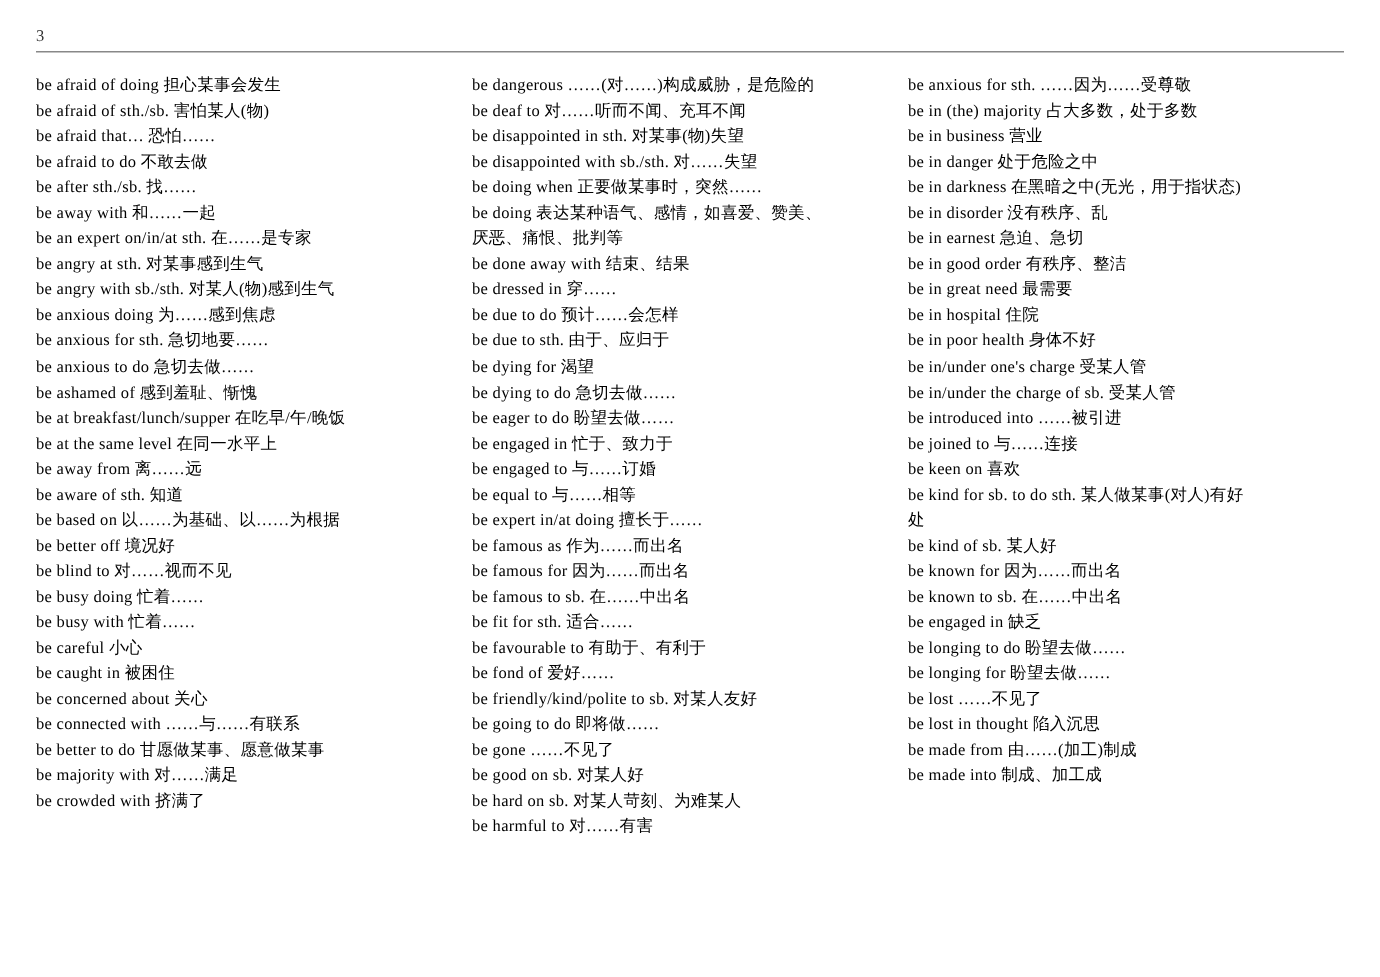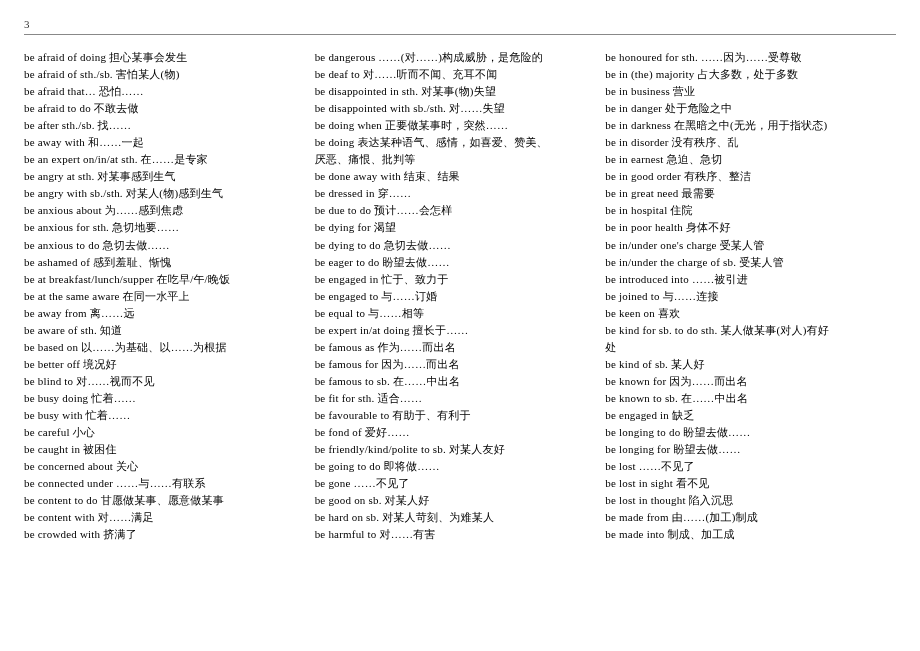--- a/index.html
+++ b/index.html
@@ -49,52 +49,53 @@
   <div class="col" id="col-0">
       <div class="entry">be afraid of doing  担心某事会发生</div>
       <div class="entry">be afraid of sth./sb.  害怕某人(物)</div>
       <div class="entry">be afraid that…  恐怕……</div>
       <div class="entry">be afraid to do  不敢去做</div>
       <div class="entry">be after sth./sb.  找……</div>
       <div class="entry">be away with  和……一起</div>
       <div class="entry">be an expert on/in/at sth.  在……是专家</div>
       <div class="entry">be angry at sth.  对某事感到生气</div>
       <div class="entry">be angry with sb./sth.  对某人(物)感到生气</div>
-      <div class="entry">be anxious about  为……感到焦虑</div>
+      <div class="entry">be anxious doing  为……感到焦虑</div>
       <div class="entry">be anxious for sth.  急切地要……</div>
       <div class="entry">be anxious to do  急切去做……</div>
       <div class="entry">be ashamed of  感到羞耻、惭愧</div>
       <div class="entry">be at breakfast/lunch/supper  在吃早/午/晚饭</div>
-      <div class="entry">be at the same aware  在同一水平上</div>
+      <div class="entry">be at the same level  在同一水平上</div>
       <div class="entry">be away from  离……远</div>
       <div class="entry">be aware of sth.  知道</div>
       <div class="entry">be based on 以……为基础、以……为根据</div>
       <div class="entry">be better off 境况好</div>
       <div class="entry">be blind to  对……视而不见</div>
       <div class="entry">be busy doing  忙着……</div>
       <div class="entry">be busy with 忙着……</div>
       <div class="entry">be careful  小心</div>
       <div class="entry">be caught in 被困住</div>
       <div class="entry">be concerned about  关心</div>
-      <div class="entry">be connected under  ……与……有联系</div>
-      <div class="entry">be content to do  甘愿做某事、愿意做某事</div>
-      <div class="entry">be content with  对……满足</div>
+      <div class="entry">be connected with  ……与……有联系</div>
+      <div class="entry">be better to do  甘愿做某事、愿意做某事</div>
+      <div class="entry">be majority with  对……满足</div>
       <div class="entry">be crowded with  挤满了</div>
     </div>
   <div class="col" id="col-1">
       <div class="entry">be dangerous ……(对……)构成威胁，是危险的</div>
       <div class="entry">be deaf to  对……听而不闻、充耳不闻</div>
       <div class="entry">be disappointed in sth.  对某事(物)失望</div>
       <div class="entry">be disappointed with sb./sth.  对……失望</div>
       <div class="entry">be doing when  正要做某事时，突然……</div>
       <div class="entry">be doing  表达某种语气、感情，如喜爱、赞美、</div>
       <div class="entry">厌恶、痛恨、批判等</div>
       <div class="entry">be done away with  结束、结果</div>
       <div class="entry">be dressed in 穿……</div>
       <div class="entry">be due to do 预计……会怎样</div>
+      <div class="entry">be due to sth.  由于、应归于</div>
       <div class="entry">be dying for 渴望</div>
       <div class="entry">be dying to do 急切去做……</div>
       <div class="entry">be eager to do 盼望去做……</div>
       <div class="entry">be engaged in  忙于、致力于</div>
       <div class="entry">be engaged to  与……订婚</div>
       <div class="entry">be equal to 与……相等</div>
       <div class="entry">be expert in/at doing 擅长于……</div>
       <div class="entry">be famous as 作为……而出名</div>
       <div class="entry">be famous for  因为……而出名</div>
       <div class="entry">be famous to sb.  在……中出名</div>
@@ -102,21 +103,21 @@
       <div class="entry">be favourable to  有助于、有利于</div>
       <div class="entry">be fond of  爱好……</div>
       <div class="entry">be friendly/kind/polite to sb.  对某人友好</div>
       <div class="entry">be going to do  即将做……</div>
       <div class="entry">be gone ……不见了</div>
       <div class="entry">be good on sb.  对某人好</div>
       <div class="entry">be hard on sb.  对某人苛刻、为难某人</div>
       <div class="entry">be harmful to  对……有害</div>
     </div>
   <div class="col" id="col-2">
-      <div class="entry">be honoured for sth.  ……因为……受尊敬</div>
+      <div class="entry">be anxious for sth.  ……因为……受尊敬</div>
       <div class="entry">be in (the) majority  占大多数，处于多数</div>
       <div class="entry">be in business  营业</div>
       <div class="entry">be in danger 处于危险之中</div>
       <div class="entry">be in darkness  在黑暗之中(无光，用于指状态)</div>
       <div class="entry">be in disorder  没有秩序、乱</div>
       <div class="entry">be in earnest 急迫、急切</div>
       <div class="entry">be in good order  有秩序、整洁</div>
       <div class="entry">be in great need  最需要</div>
       <div class="entry">be in hospital  住院</div>
       <div class="entry">be in poor health  身体不好</div>
@@ -127,18 +128,17 @@
       <div class="entry">be keen on  喜欢</div>
       <div class="entry">be kind for sb. to do sth. 某人做某事(对人)有好</div>
       <div class="entry">处</div>
       <div class="entry">be kind of sb.  某人好</div>
       <div class="entry">be known for  因为……而出名</div>
       <div class="entry">be known to sb.  在……中出名</div>
       <div class="entry">be engaged in 缺乏</div>
       <div class="entry">be longing to do  盼望去做……</div>
       <div class="entry">be longing for  盼望去做……</div>
       <div class="entry">be lost ……不见了</div>
-      <div class="entry">be lost in sight 看不见</div>
       <div class="entry">be lost in thought  陷入沉思</div>
       <div class="entry">be made from  由……(加工)制成</div>
       <div class="entry">be made into 制成、加工成</div>
     </div>
 </div>
 
 </body></html>

